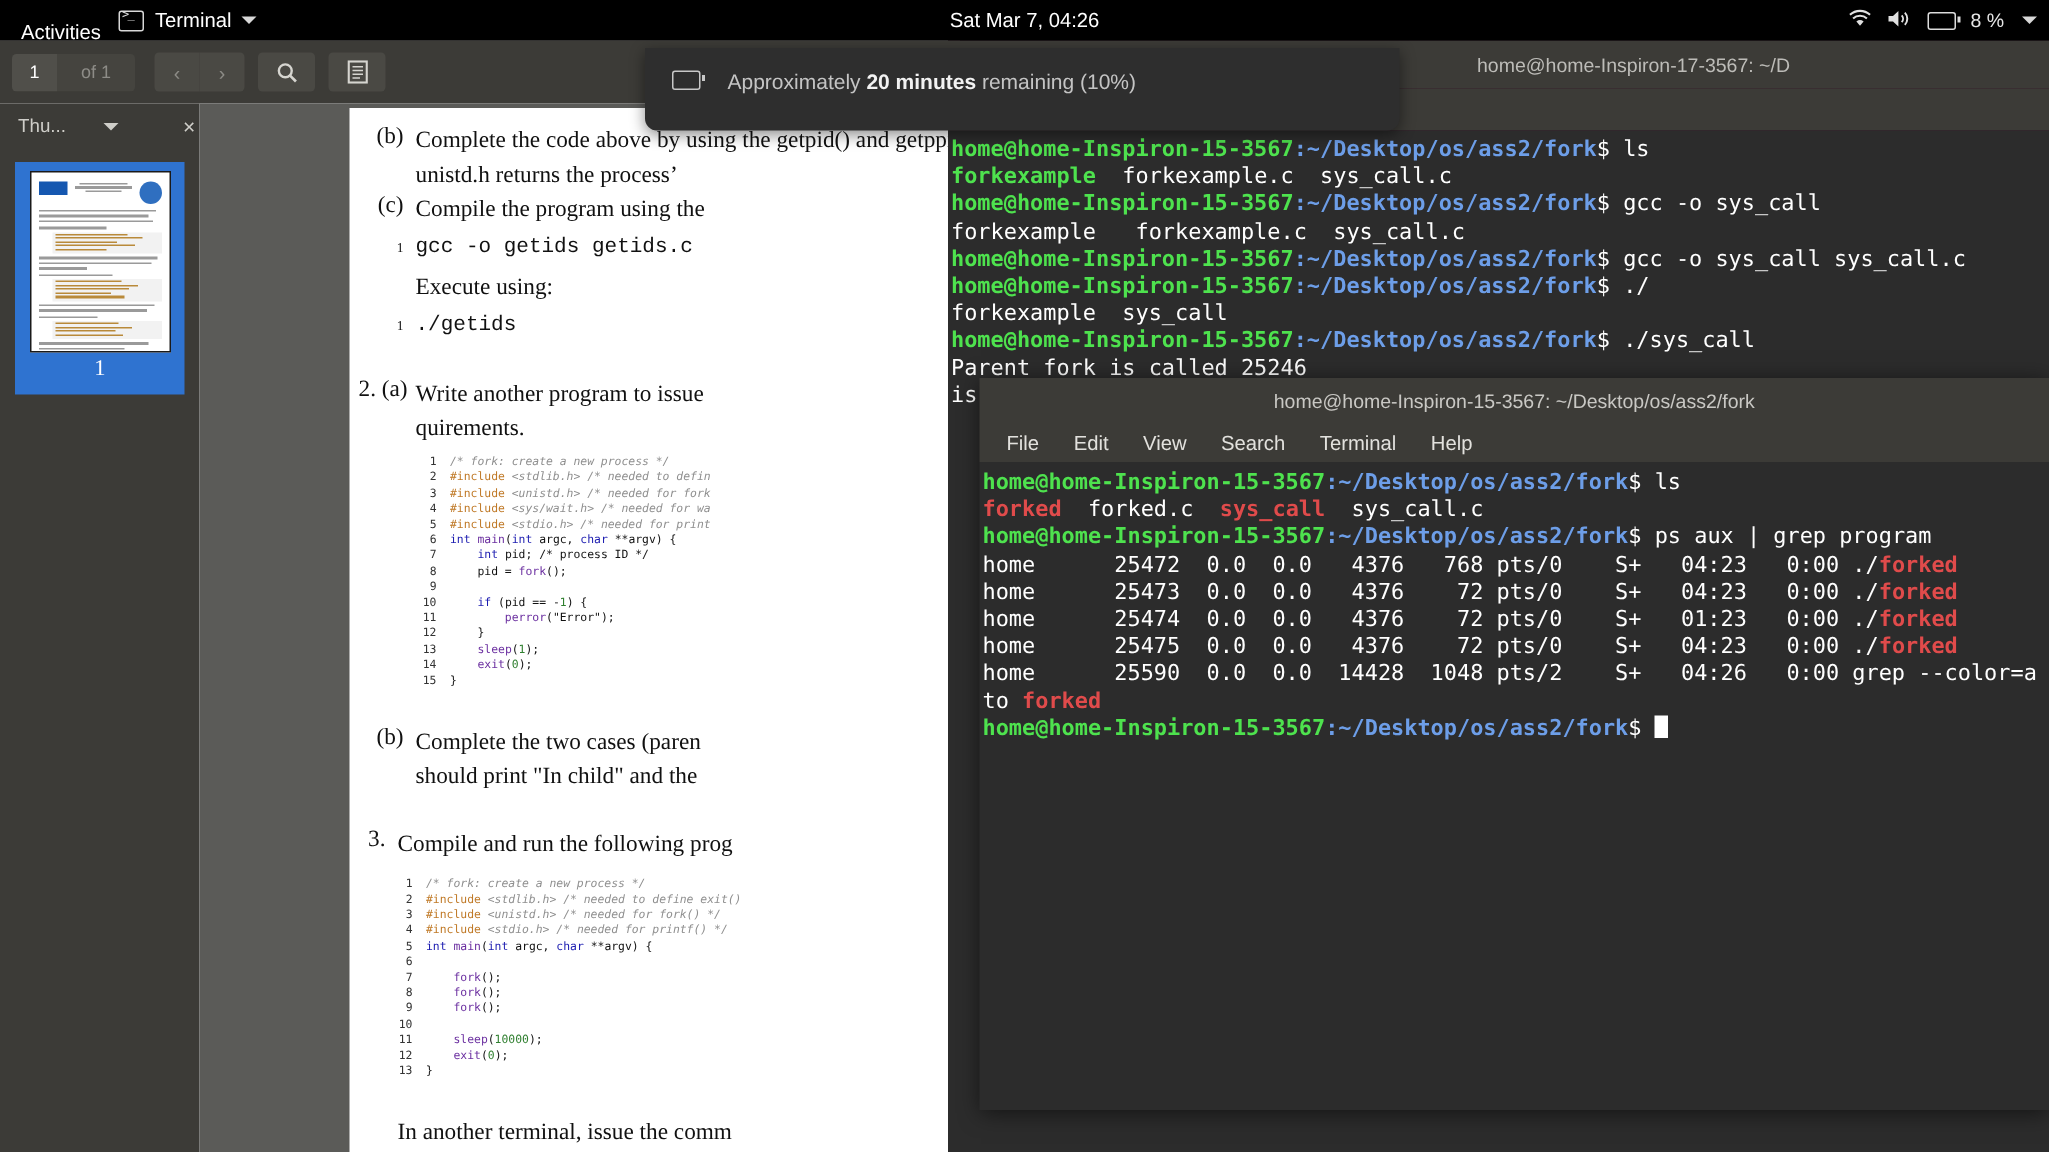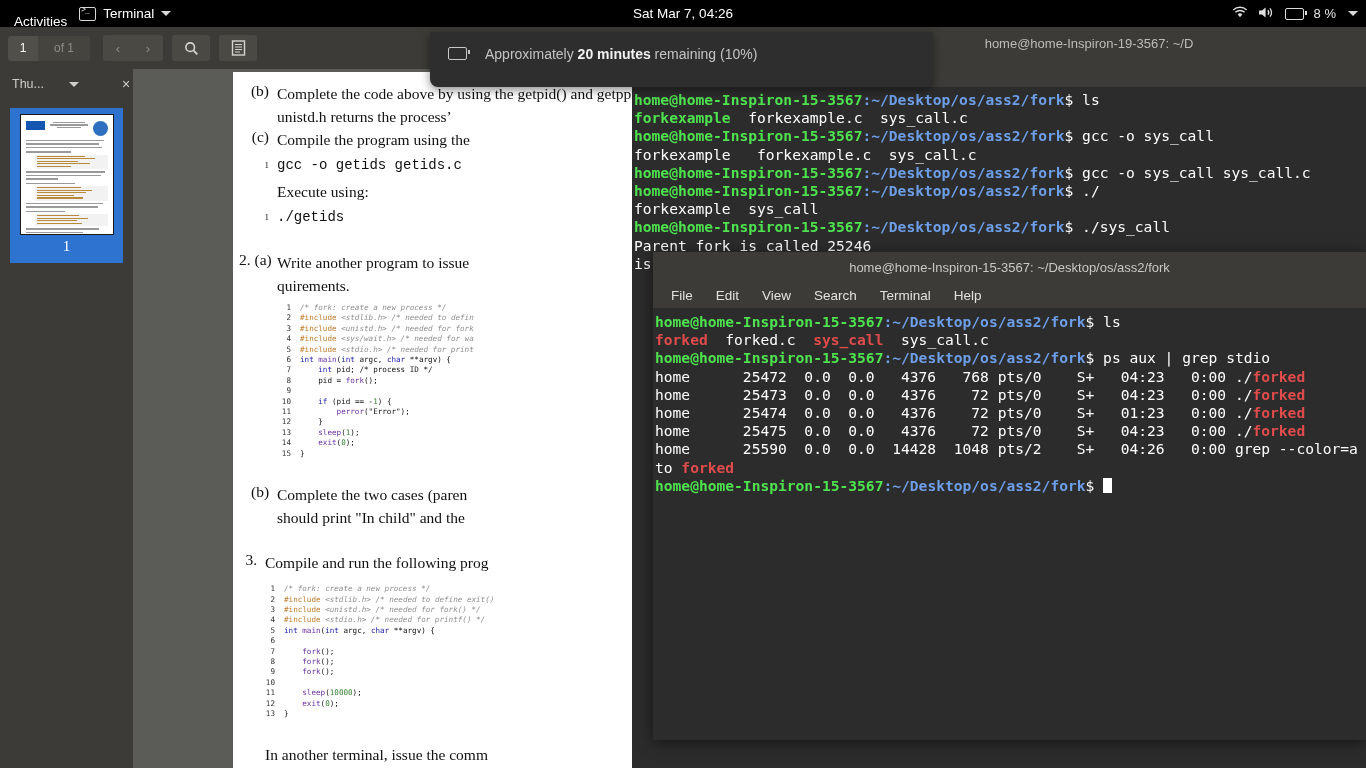--- a/index.html
+++ b/index.html
@@ -360,21 +360,21 @@
       <div class="d-row" style="margin-top:24px;">
         <div class="d-mark" style="width:32px;"></div>
         <div class="d-txt">In another terminal, issue the comm</div>
       </div>
 
     </div>
   </div>
 </div>
 
 <div id="term-back">
-  <div id="term-back-title">home@home-Inspiron-19-3567: ~/D</div>
+  <div id="term-back-title">home@home-Inspiron-17-3567: ~/D</div>
   <div id="term-back-menu">
     <span style="margin-left:248px;">lp</span>
   </div>
   <div id="term-back-body"><span class="t-user">home@home-Inspiron-15-3567</span><span class="t-path">:~/Desktop/os/ass2/fork</span><span class="t-dollar">$ ls</span>
 <span class="t-dirb">forkexample</span><span class="t-out">  forkexample.c  sys_call.c</span>
 <span class="t-user">home@home-Inspiron-15-3567</span><span class="t-path">:~/Desktop/os/ass2/fork</span><span class="t-dollar">$ gcc -o sys_call</span>
 <span class="t-out">forkexample   forkexample.c  sys_call.c</span>
 <span class="t-user">home@home-Inspiron-15-3567</span><span class="t-path">:~/Desktop/os/ass2/fork</span><span class="t-dollar">$ gcc -o sys_call sys_call.c</span>
 <span class="t-user">home@home-Inspiron-15-3567</span><span class="t-path">:~/Desktop/os/ass2/fork</span><span class="t-dollar">$ ./</span>
 <span class="t-out">forkexample  sys_call</span>
@@ -388,21 +388,21 @@
   <div id="term-front-menu">
     <span>File</span>
     <span>Edit</span>
     <span>View</span>
     <span>Search</span>
     <span>Terminal</span>
     <span>Help</span>
   </div>
   <div id="term-front-body"><span class="t-user">home@home-Inspiron-15-3567</span><span class="t-path">:~/Desktop/os/ass2/fork</span><span class="t-dollar">$ ls</span>
 <span class="t-exec">forked</span><span class="t-out">  forked.c  </span><span class="t-exec">sys_call</span><span class="t-out">  sys_call.c</span>
-<span class="t-user">home@home-Inspiron-15-3567</span><span class="t-path">:~/Desktop/os/ass2/fork</span><span class="t-dollar">$ ps aux | grep stdio</span>
+<span class="t-user">home@home-Inspiron-15-3567</span><span class="t-path">:~/Desktop/os/ass2/fork</span><span class="t-dollar">$ ps aux | grep program</span>
 <span class="t-out">home      25472  0.0  0.0   4376   768 pts/0    S+   04:23   0:00 ./</span><span class="t-exec">forked</span>
 <span class="t-out">home      25473  0.0  0.0   4376    72 pts/0    S+   04:23   0:00 ./</span><span class="t-exec">forked</span>
 <span class="t-out">home      25474  0.0  0.0   4376    72 pts/0    S+   01:23   0:00 ./</span><span class="t-exec">forked</span>
 <span class="t-out">home      25475  0.0  0.0   4376    72 pts/0    S+   04:23   0:00 ./</span><span class="t-exec">forked</span>
 <span class="t-out">home      25590  0.0  0.0  14428  1048 pts/2    S+   04:26   0:00 grep --color=a</span>
 <span class="t-out">to </span><span class="t-exec">forked</span>
 <span class="t-user">home@home-Inspiron-15-3567</span><span class="t-path">:~/Desktop/os/ass2/fork</span><span class="t-dollar">$ </span><span class="cursor"></span></div>
 </div>
 
 <div id="topbar">

